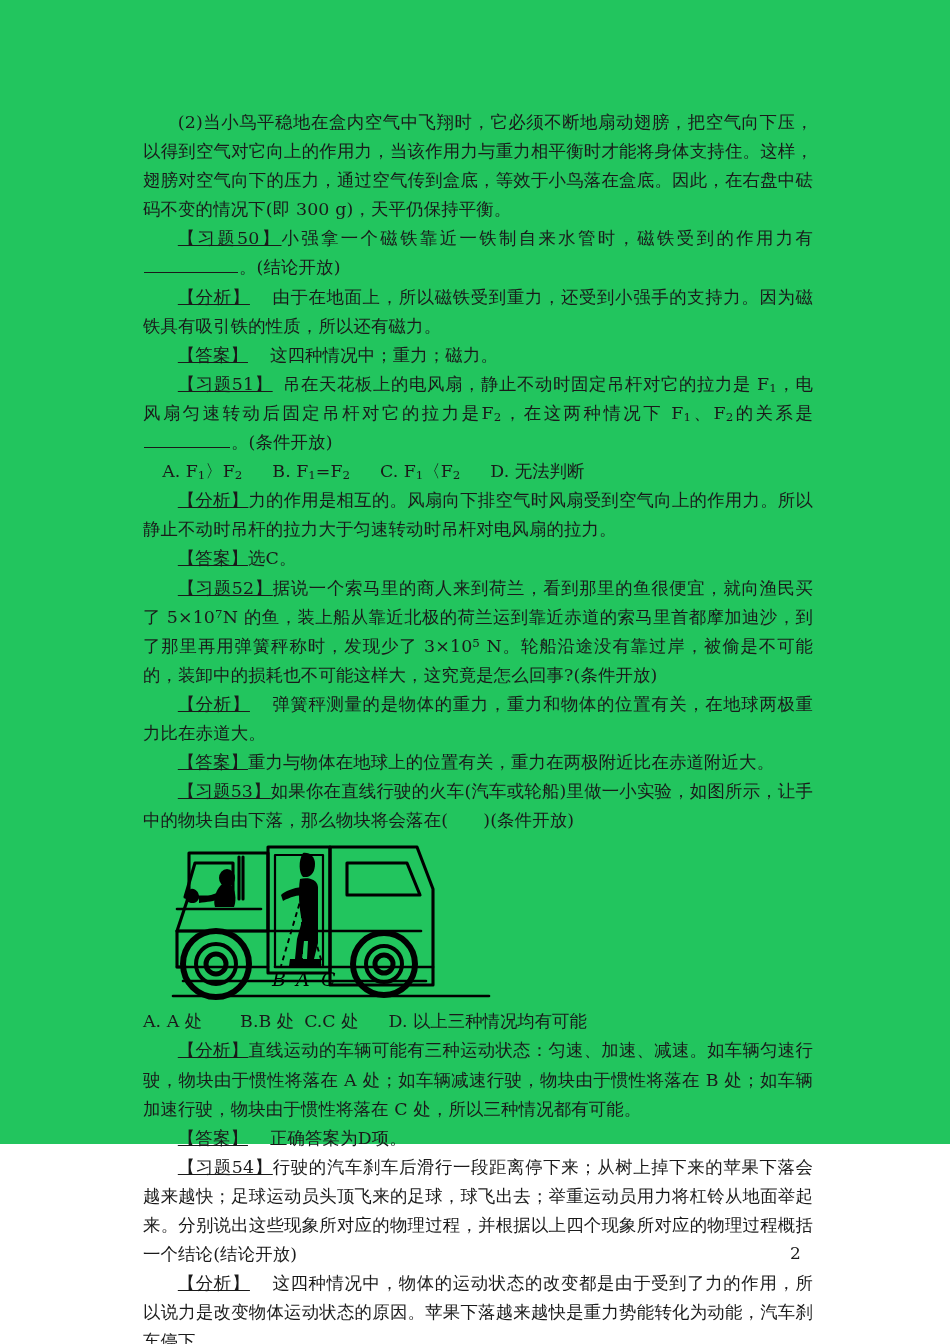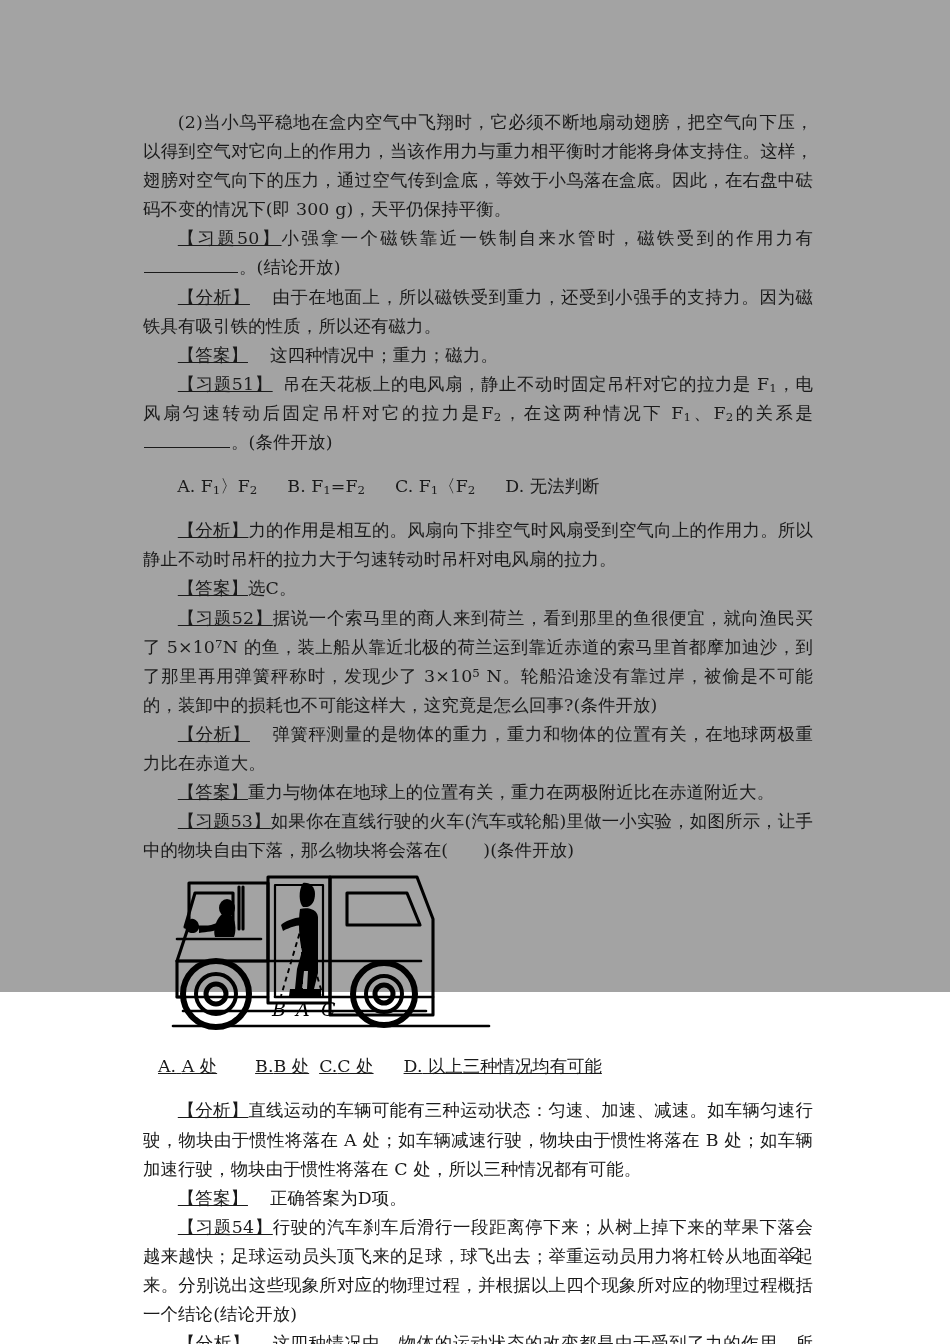--- a/index.html
+++ b/index.html
@@ -13,22 +13,22 @@
     height: 1344px;
     position: relative;
     font-family: "DejaVu Serif", "Liberation Serif", serif;
     color: #000000;
     overflow: hidden;
   }
   .page {
     position: absolute;
     left: 0; top: 0;
     width: 950px;
-    height: 992px;
-    background: #a3a3a3;
+    height: 1144px;
+    background: #22c55e;
   }
   .content {
     position: absolute;
     left: 143px;
     top: 108px;
     width: 670px;
   }
   p.para {
     margin: 0;
     padding: 0;
@@ -71,27 +71,27 @@
   .blank.short {
     width: 86px;
   }
   .gapsm { display: inline-block; width: 10px; }
   .gapmd { display: inline-block; width: 22px; }
   .gaplg { display: inline-block; width: 30px; }
   .gapxl { display: inline-block; width: 38px; }
 
   
   p.options {
-    margin: 15px;
+    margin: 0;
     text-indent: 1.1em;
     font-size: 17.4px;
     line-height: 29.1px;
     color: #1a1a1a;
   }
-  p.options.flush { text-indent: 0; text-decoration: underline; }
+  p.options.flush { text-indent: 0; }
 
   
   .figure-wrap {
     position: relative;
     width: 670px;
     height: 172px;
     margin: 0;
     padding: 0;
   }
   .figure-inner {

